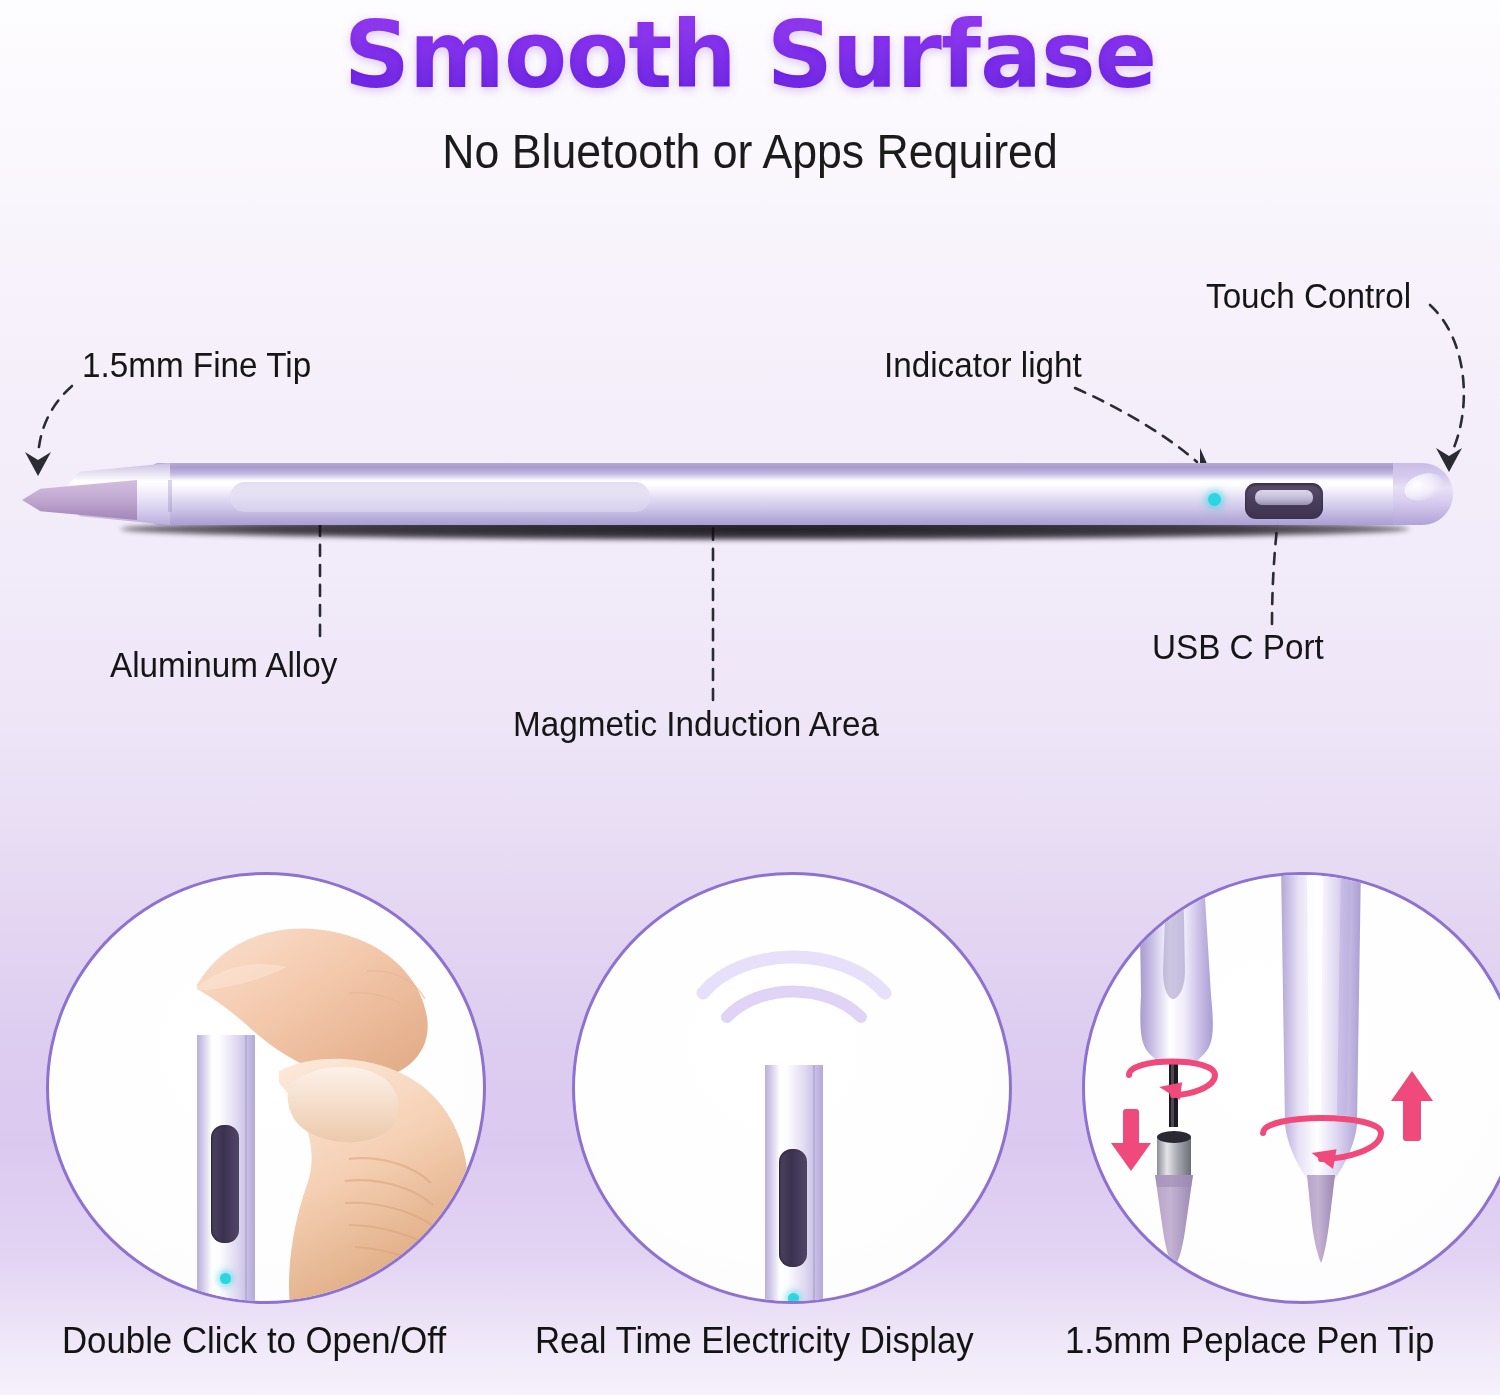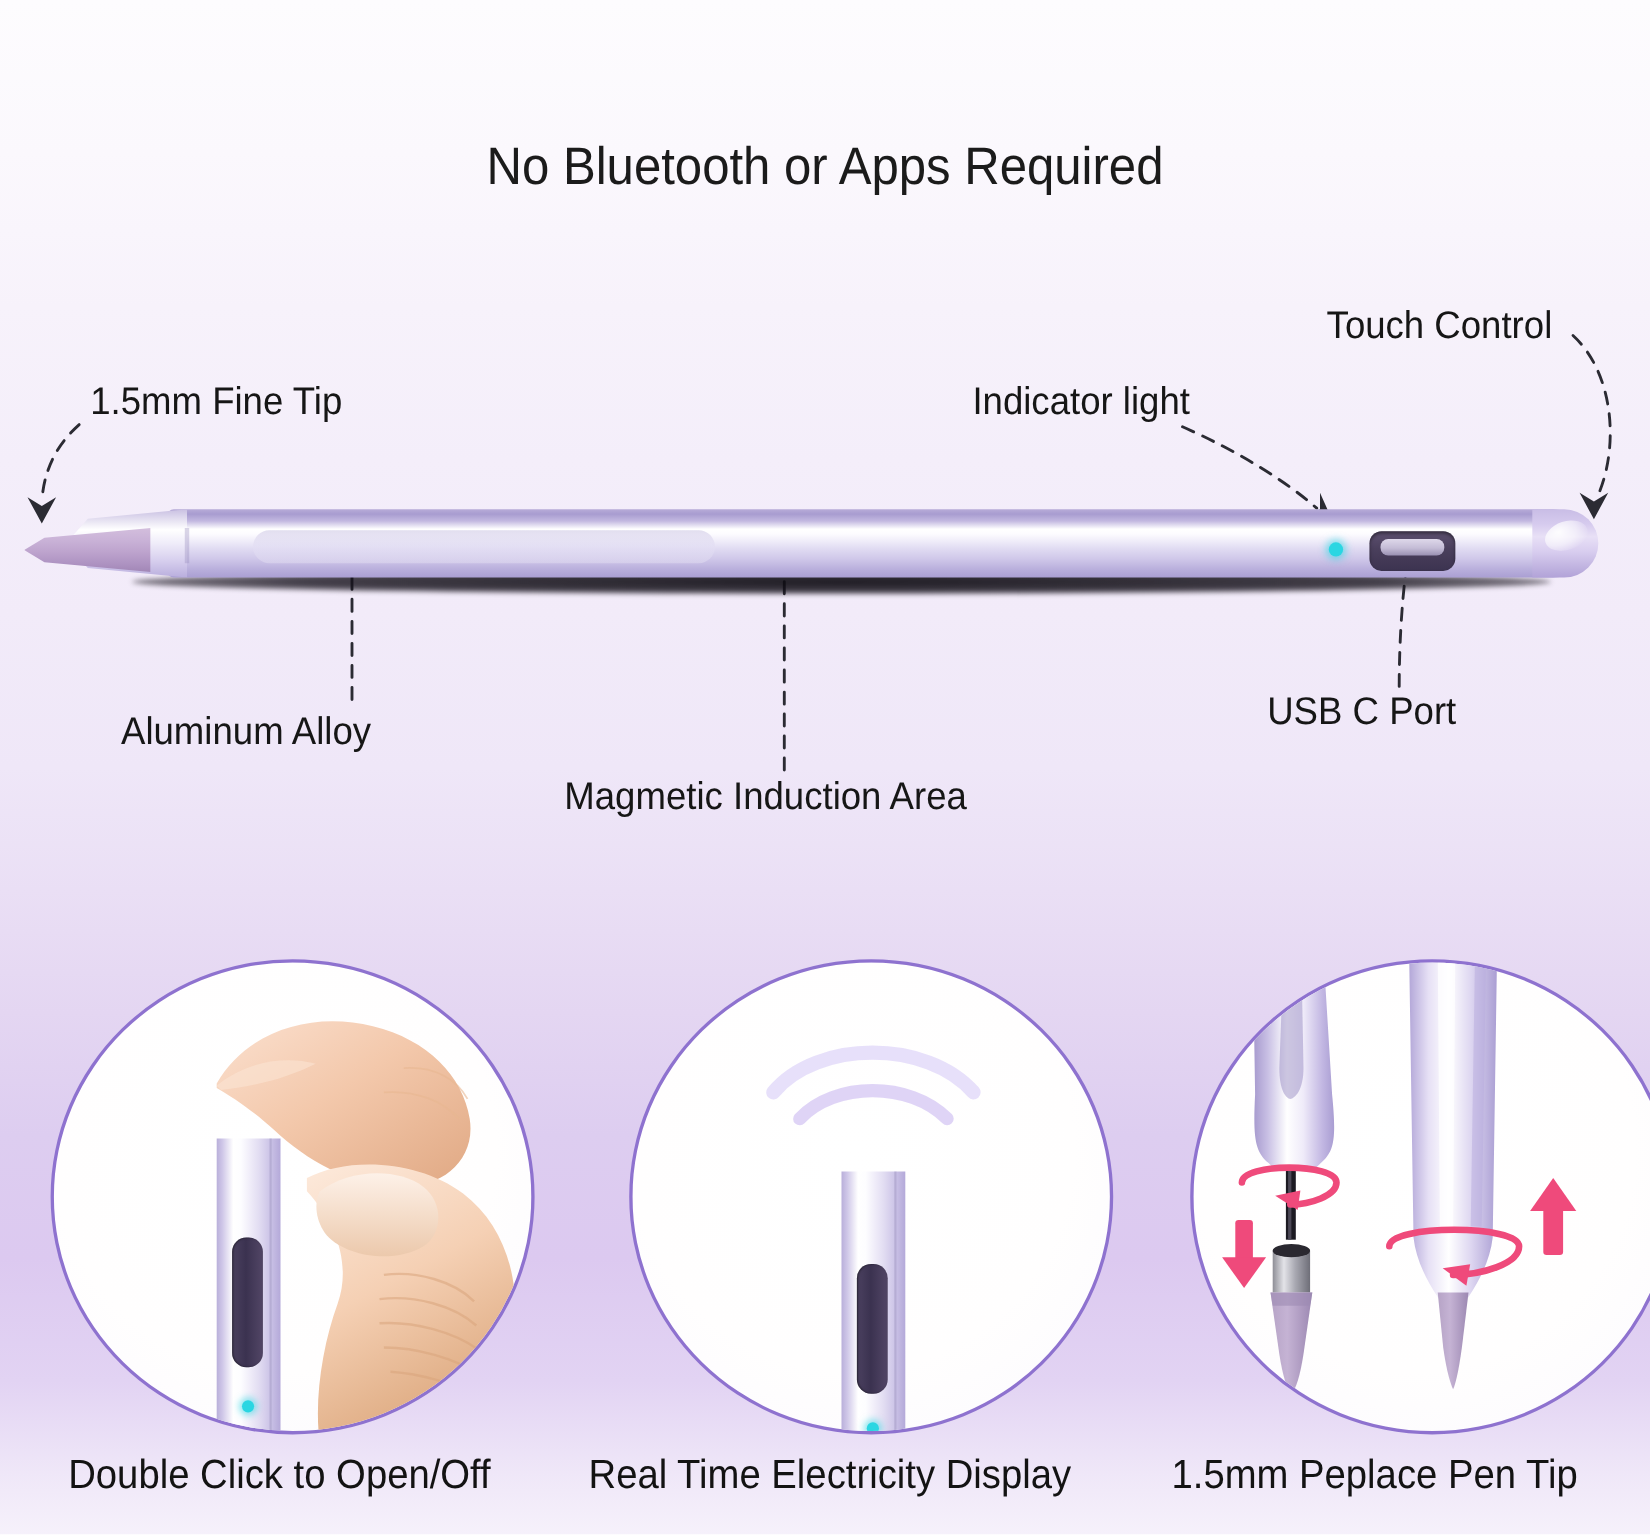--- a/index.html
+++ b/index.html
@@ -169,20 +169,21 @@
     position:absolute;width:11px;height:11px;border-radius:50%;
     background:#2ad6e2;box-shadow:0 0 6px 3px rgba(42,214,226,.5);
   }
   .vpen-seam{position:absolute;width:2px;background:rgba(158,148,190,.45);}
 </style>
 </head>
 <body>
 
 <div id="stage">
 
+  <div class="title">Smooth Surfase</div>
   <div class="subtitle">No Bluetooth or Apps Required</div>
 
   <svg id="leaders" viewBox="0 0 1500 860">
     <g fill="none" stroke="#2b2b33" stroke-width="2.6" stroke-dasharray="11 9" stroke-linecap="round">
 
       <path d="M 72,386 C 52,404 40,426 38,456"></path>
 
       <path d="M 1075,388 C 1125,410 1170,438 1197,462"></path>
 
       <path d="M 1430,305 C 1468,340 1472,408 1452,452"></path>

